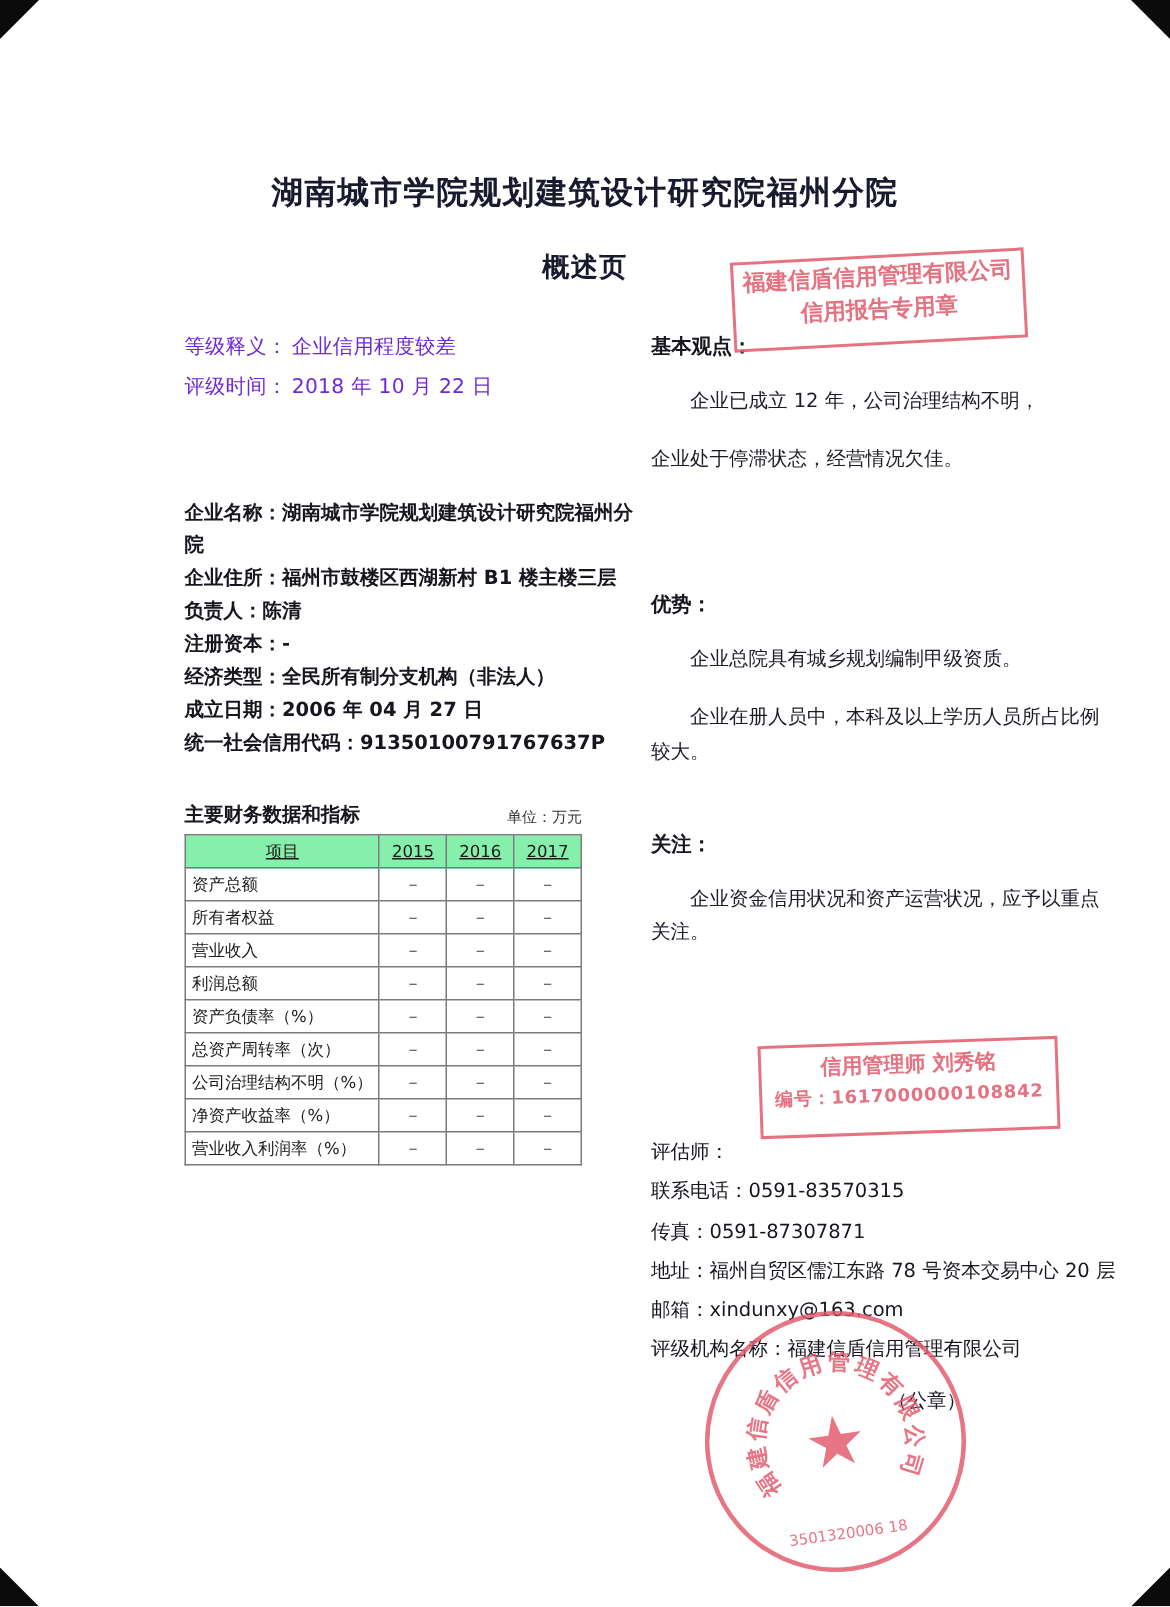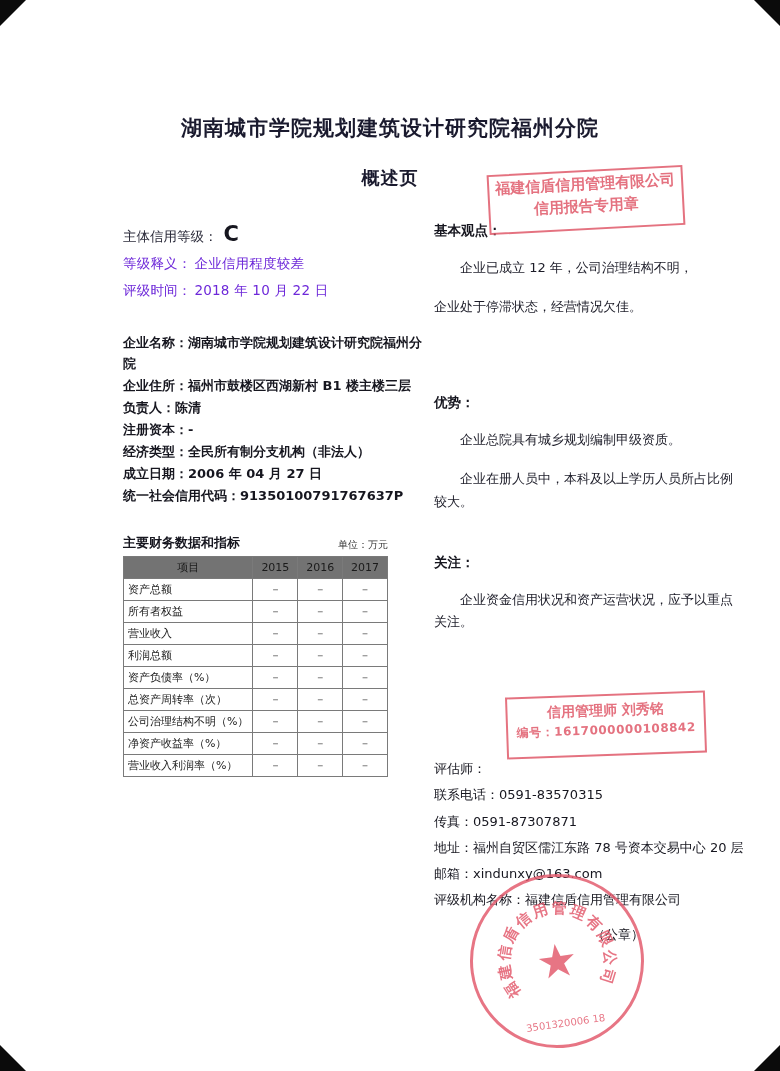--- a/index.html
+++ b/index.html
@@ -130,24 +130,25 @@
     width: 265px;
     font-size: 11px;
     color: #1a1a1a;
   }
   table.fin th, table.fin td {
     border: 1px solid #7a7a7a;
     height: 21px;
     padding: 0 4px;
   }
   table.fin thead th {
-    background: #737373;
+    background: #86efac;
     font-weight: normal;
     text-align: center;
     font-size: 11px;
+    text-decoration: underline;
   }
   table.fin thead th.first { width: 108px; }
   table.fin tbody td.name {
     text-align: left;
     font-size: 11px;
     white-space: nowrap;
   }
   table.fin tbody td.val {
     text-align: center;
     width: 45px;
@@ -287,24 +288,20 @@
   <div class="corner tr"></div>
   <div class="corner bl"></div>
   <div class="corner br"></div>
 
   <div class="sheet">
 
     <div class="title">湖南城市学院规划建筑设计研究院福州分院</div>
     <div class="subtitle">概述页</div>
 
     <div class="left-col">
-      <div class="rating-row">
-        <span class="lbl">主体信用等级：</span>
-        <span class="rating-grade">C</span>
-      </div>
       <div class="meta-line">
         <span>等级释义：</span><span class="val">企业信用程度较差</span>
       </div>
       <div class="meta-line">
         <span>评级时间：</span><span class="val">2018 年 10 月 22 日</span>
       </div>
     </div>
 
     <div class="company-block">
       <div class="row">

